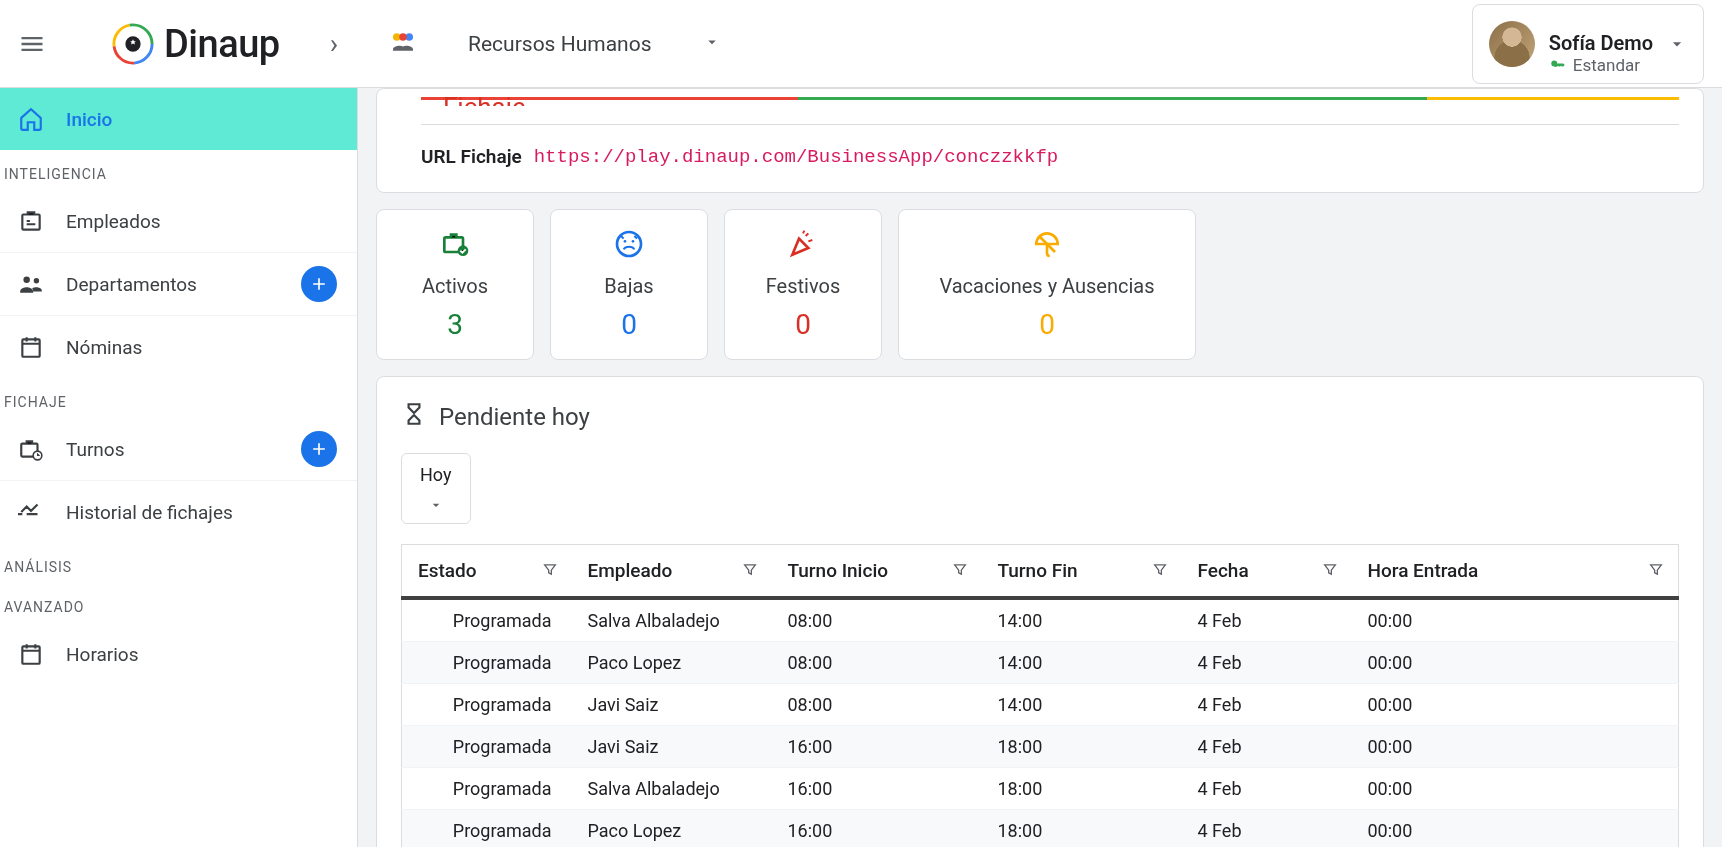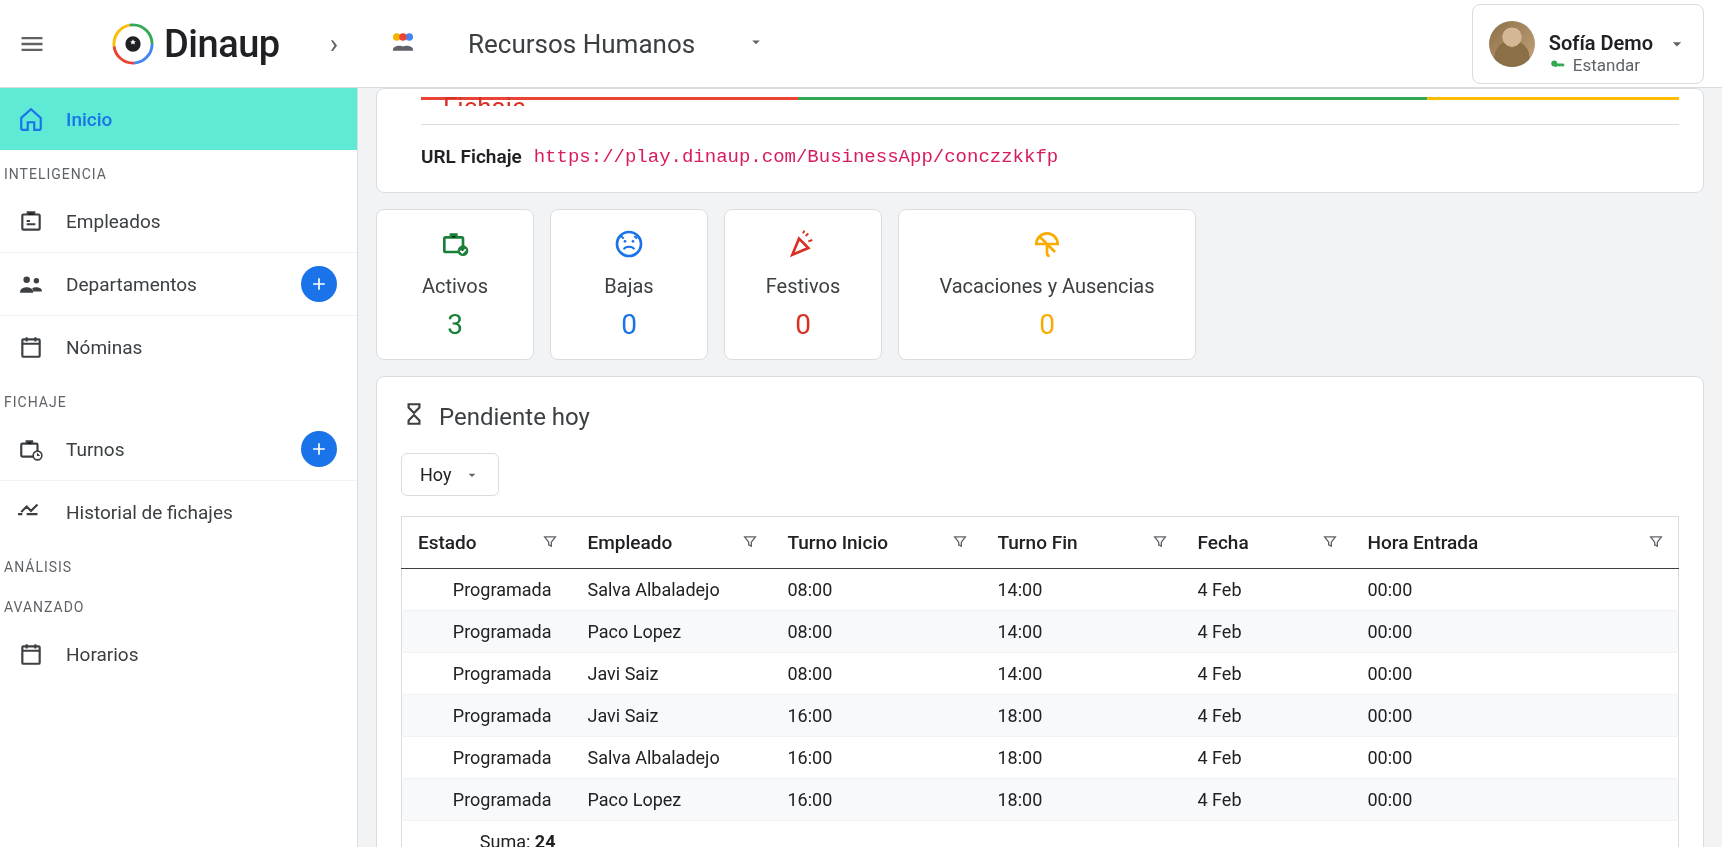--- a/index.html
+++ b/index.html
@@ -6,21 +6,21 @@
 body { font-family: -apple-system, BlinkMacSystemFont, "Segoe UI", Roboto, Arial, sans-serif; background: #f1f3f4; color: #202124; width: 1722px; height: 847px; overflow: hidden; }
 
 
 .header { background: #fff; height: 88px; display: flex; align-items: center; padding: 0 18px; border-bottom: 1px solid #dadce0; position: relative; gap: 40px; }
 .hamburger { width: 28px; height: 28px; cursor: pointer; margin-right: 26px; }
 .logo-wrap { display: flex; align-items: center; gap: 10px; }
 .logo-gear { width: 42px; height: 42px; }
 .brand { font-size: 38px; font-weight: 500; color: #202124; letter-spacing: -0.5px; }
 .chev-sep { font-size: 28px; color: #5f6368; margin: 0 10px; }
 .module-icon { width: 30px; height: 30px; margin-right: 10px; }
-.module-name { font-size: 26px; color: #3c4043; }
+.module-name { font-size: 21px; color: #3c4043; }
 .chev-down { margin-left: 12px; }
 .user-box { margin-left: auto; display: flex; align-items: center; border: 1px solid #dadce0; border-radius: 8px; padding: 8px 16px; gap: 14px; cursor: pointer; }
 .avatar { width: 46px; height: 46px; border-radius: 50%; background: linear-gradient(135deg,#8b6f47,#c4a57b); position:relative; overflow:hidden;}
 .avatar::after { content:''; position:absolute; inset:0; background: radial-gradient(circle at 50% 35%, #d4b896 25%, transparent 26%), radial-gradient(circle at 50% 80%, #8b6f47 40%, transparent 41%);}
 .user-info { display:flex; flex-direction:column; }
 .user-name { font-size: 20px; font-weight: 600; margin-top: 18px; }
 .user-role-wrap { display:flex; align-items:center; gap:6px;}
 .user-role { font-size: 17px; color:#5f6368; }
 
 
@@ -48,24 +48,24 @@
 
 .stats-row { display:flex; gap:16px; margin-top:16px;}
 .stat-card { background:#fff; border:1px solid #dadce0; border-radius:8px; padding:18px 10px; text-align:center; flex-shrink:0;}
 .stat-card.w1{ width:158px;} .stat-card.w2{ width:158px;} .stat-card.w3{ width:158px;} .stat-card.w4{ width:298px;}
 .stat-icon { height:32px; margin-bottom:14px; display:flex; justify-content:center;}
 .stat-label { font-size:20px; color:#3c4043; margin-bottom:10px;margin-top:8px;}
 .stat-val { font-size:28px; font-weight:400;}
 
 .pending-card { background:#fff; border:1px solid #dadce0; border-radius:8px; padding:24px; margin-top:16px;}
 .pending-title { display:flex; align-items:center; gap:12px; font-size:24px; color:#3c4043; margin-bottom:20px;}
-.filter-btn { display:inline-flex; align-items:center; gap:12px; border:1px solid #dadce0; border-radius:6px; padding:10px 18px; font-size:18px; cursor:pointer; margin-bottom:20px;}
+.filter-btn { display:inline-flex; align-items:center; gap:12px; border:1px solid #dadce0; border-radius:6px; padding:10px 18px; font-size:18px; cursor:pointer; margin-bottom:20px;flex-direction:column;}
 
 table { width:100%; border-collapse:collapse; border:1px solid #dadce0;}
-th { text-align:left; padding:14px 16px; font-size:19px; font-weight:500; border-bottom:1px solid #404040; position:relative;}
+th { text-align:left; padding:14px 16px; font-size:19px; font-weight:500; border-bottom:4px solid #404040; position:relative;}
 th .filter-icon { position:absolute; right:14px; top:50%; transform:translateY(-50%); cursor:pointer;}
 td { padding:10px 16px; font-size:18px; border-bottom:1px solid #f1f3f4;}
 tr:nth-child(even) td { background:#f8f9fa;}
 td.estado { text-align:right; padding-right:20px;}
 .sum-row td { font-size:18px;}
 .sum-label { text-align:right;}
 .sum-val { font-weight:700;}
 </style>
 </head>
 <body>

